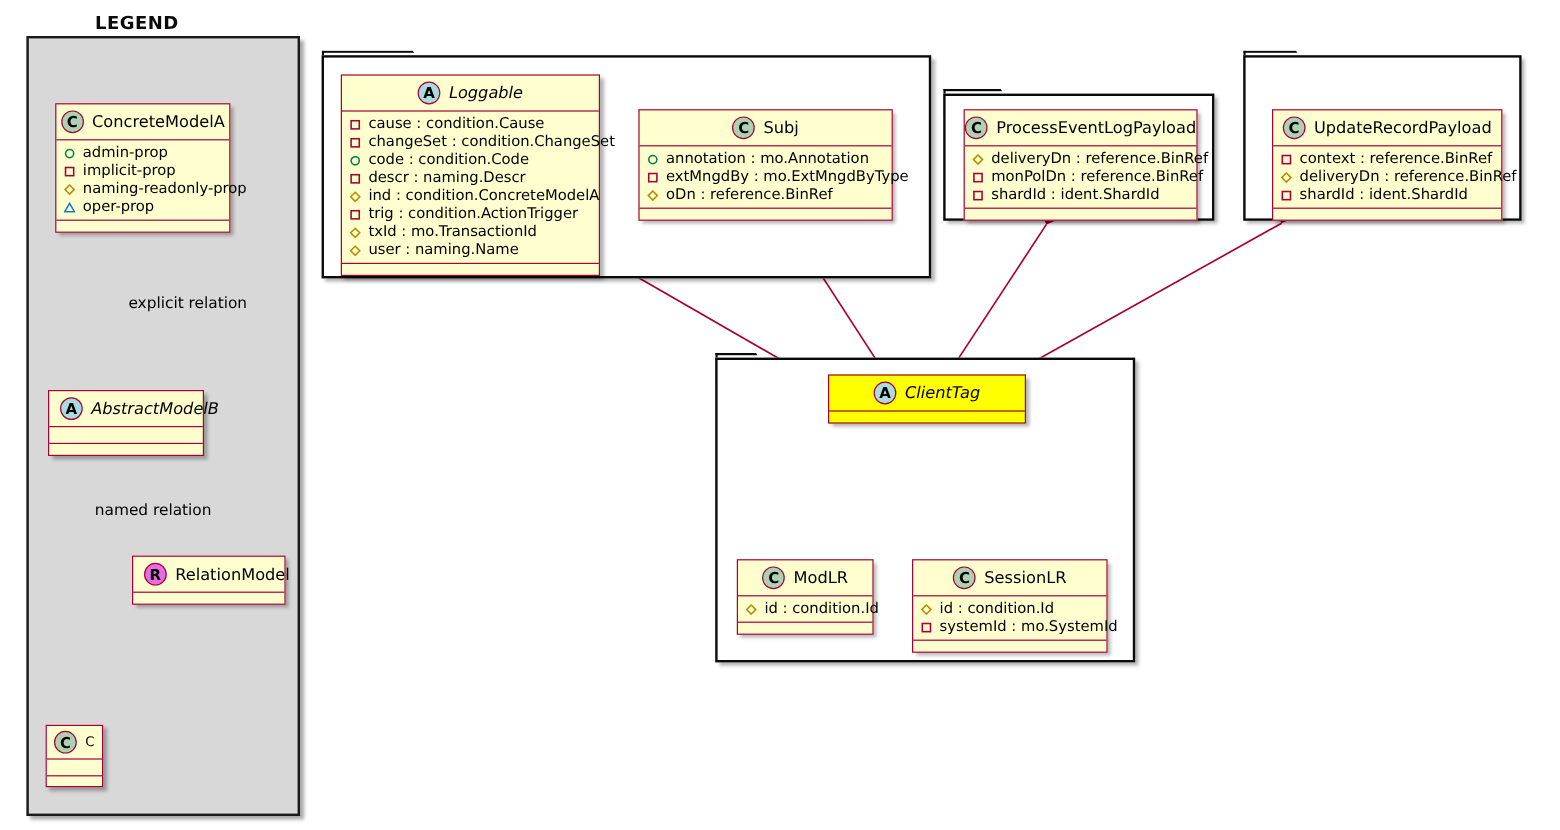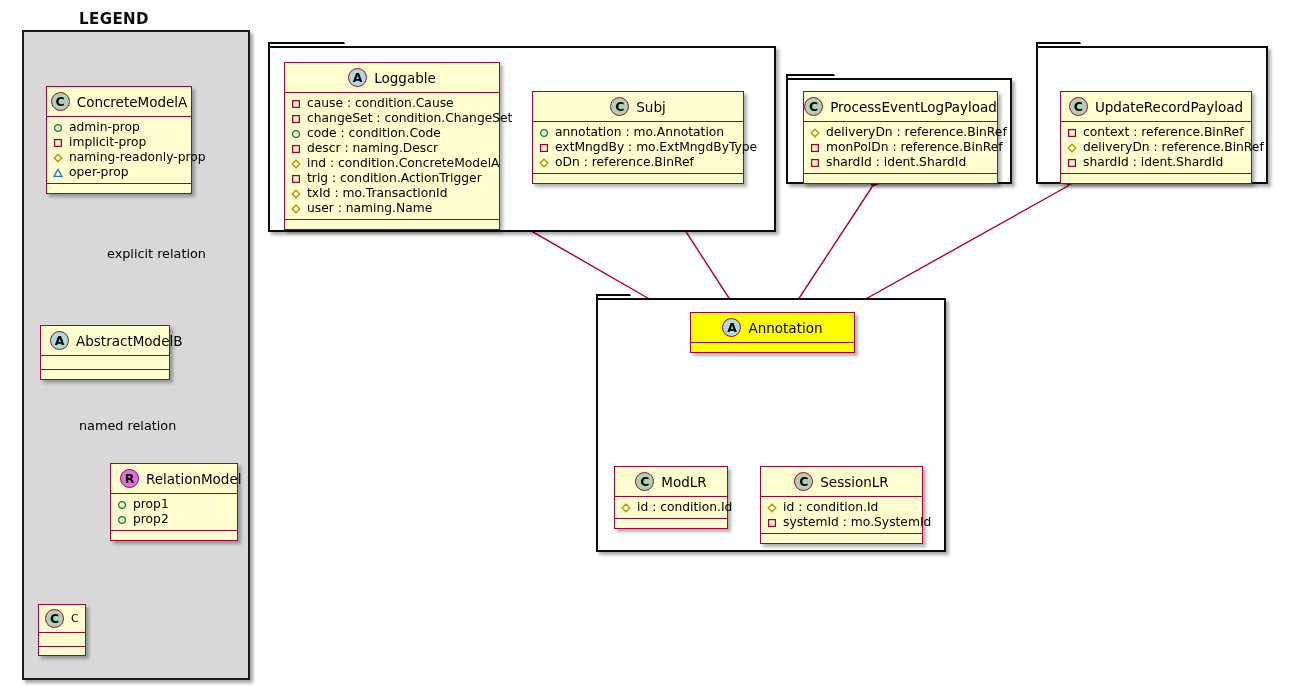--- a/index.html
+++ b/index.html
@@ -48,21 +48,21 @@
     box-shadow:3px 3px 3px rgba(0,0,0,0.3);
   }
   .cls.hl{background:#ffff00;}
   .cls-hdr{
     display:flex;align-items:center;justify-content:center;
     gap:7px;padding:5px 9px 5px 9px;
     border-bottom:1.5px solid #a80036;
     font-size:13.5px;color:#000;white-space:nowrap;
   }
   .cls-hdr.left{justify-content:flex-start;}
-  .cls-name.abstract{}
+  .cls-name.abstract{font-style:italic;}
   .cls-attrs{
     padding:3px 22px 3px 6px;
     border-bottom:1.5px solid #a80036;
   }
   .cls-foot{height:9px;}
   .attr{
     display:flex;align-items:center;gap:6px;
     font-size:12.3px;color:#000;line-height:15px;white-space:nowrap;
     height:15px;
   }
@@ -205,38 +205,20 @@
     <div class="cls-foot"></div>
   </div>
 
   <div class="edge-label" style="left:79px;top:418px;">named relation</div>
 
   <div class="cls" style="left:110px;top:463px;width:128px;">
     <div class="cls-hdr left">
       <span class="stc stc-R">R</span>
       <span class="cls-name">RelationModel</span>
     </div>
-    <div class="cls-attrs">
-      <div class="attr">
-        <span class="vm">
-            <svg width="10" height="10" viewBox="0 0 10 10">
-              <circle cx="5" cy="5" r="3.4" fill="none" stroke="#038048" stroke-width="1.3"></circle>
-            </svg>
-          </span>
-        <span>prop1</span>
-      </div>
-      <div class="attr">
-        <span class="vm">
-            <svg width="10" height="10" viewBox="0 0 10 10">
-              <circle cx="5" cy="5" r="3.4" fill="none" stroke="#038048" stroke-width="1.3"></circle>
-            </svg>
-          </span>
-        <span>prop2</span>
-      </div>
-    </div>
     <div class="cls-foot"></div>
   </div>
 
   <div class="cls" style="left:38px;top:604px;width:48px;">
     <div class="cls-hdr left" style="padding:4px 6px;">
       <span class="stc stc-C">C</span>
       <span class="cls-name" style="font-size:11px;">C</span>
     </div>
     <div class="cls-attrs" style="height:7px;"></div>
     <div class="cls-foot" style="height:8px;"></div>
@@ -434,21 +416,21 @@
   </div>
 
   <div class="pkg" style="left:596px;top:276px;width:408px;height:276px;">
     <div class="pkg-tab" style="width:46px;">aaa</div>
     <div class="pkg-body" style="top:22px;width:350px;height:254px;"></div>
   </div>
 
   <div class="cls hl" style="left:690px;top:312px;width:165px;">
     <div class="cls-hdr">
       <span class="stc stc-A">A</span>
-      <span class="cls-name abstract">Annotation</span>
+      <span class="cls-name abstract">ClientTag</span>
     </div>
     <div class="cls-foot"></div>
   </div>
 
   <div class="cls" style="left:614px;top:466px;width:114px;">
     <div class="cls-hdr">
       <span class="stc stc-C">C</span>
       <span class="cls-name">ModLR</span>
     </div>
     <div class="cls-attrs">

